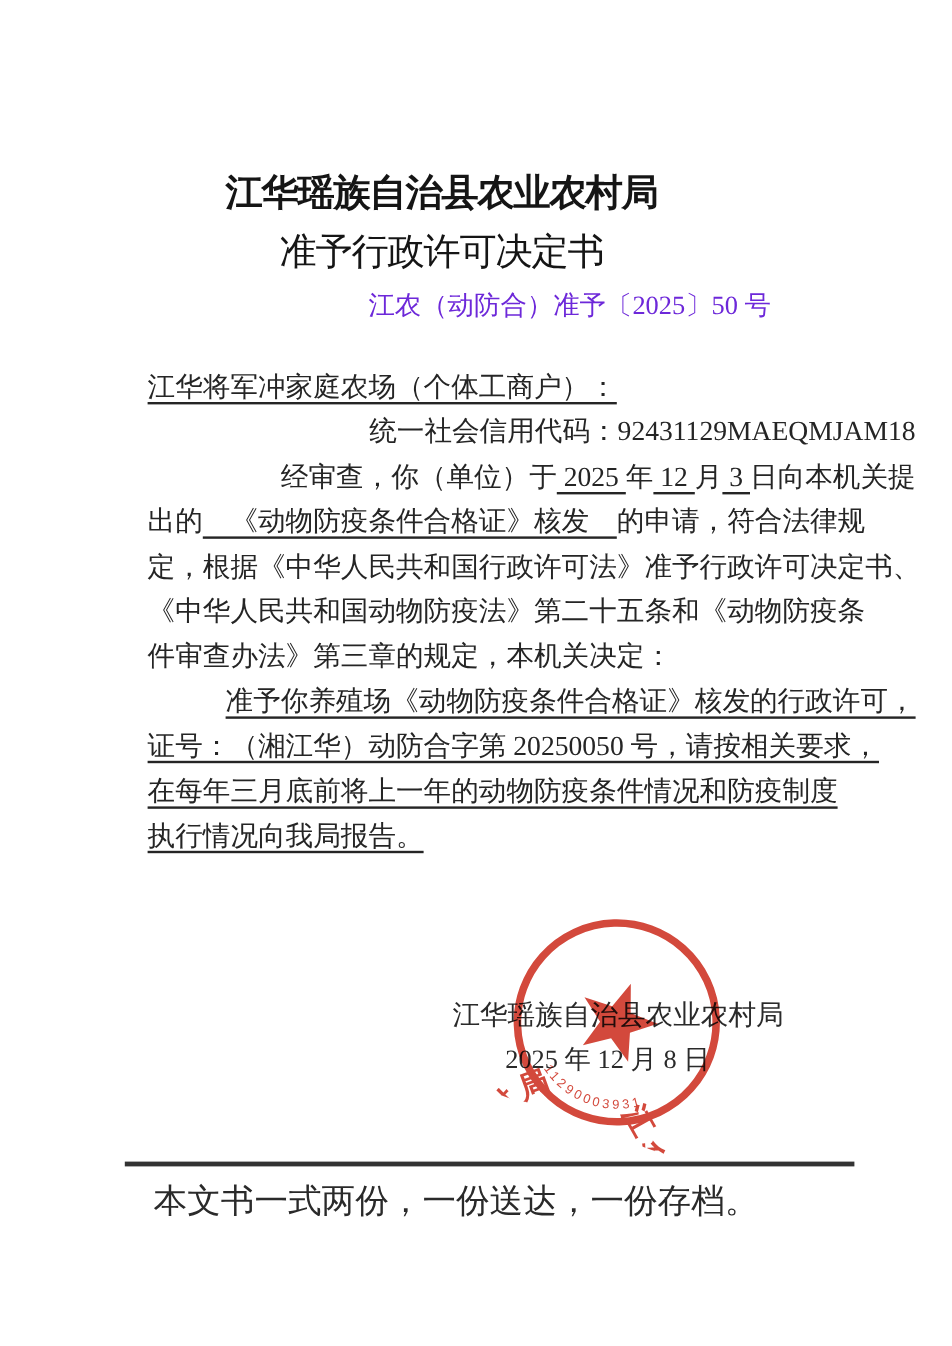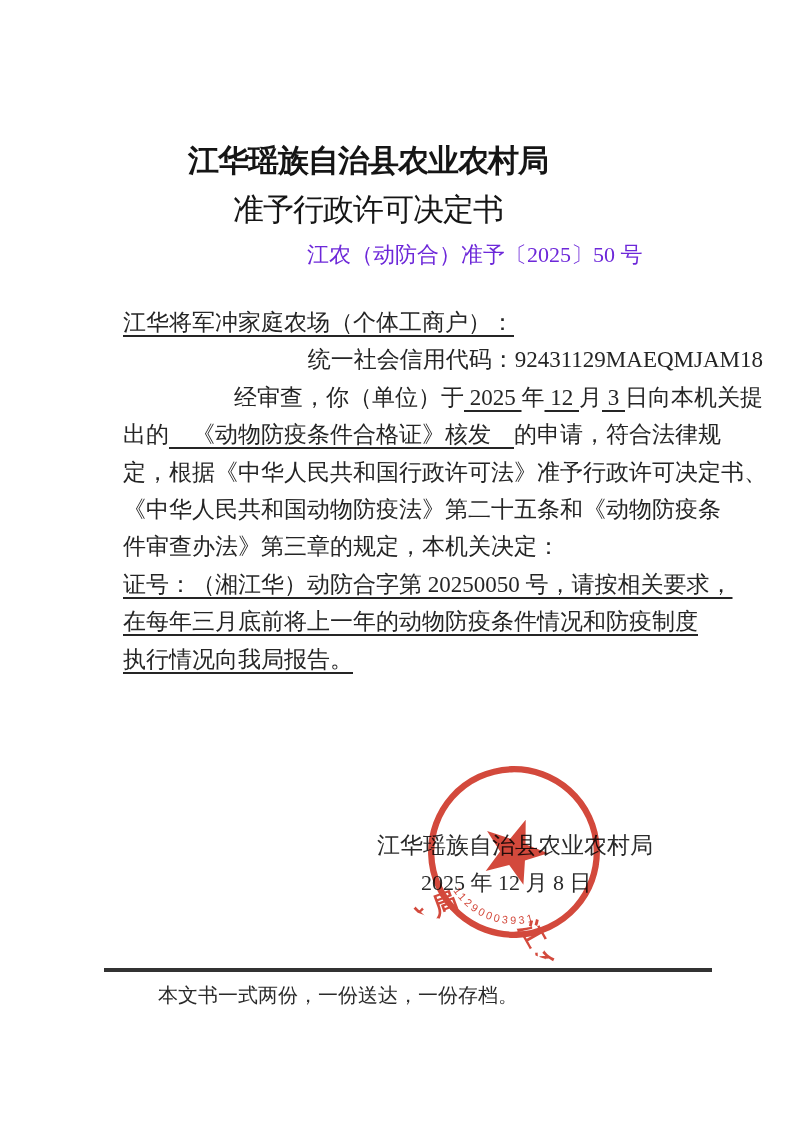--- a/index.html
+++ b/index.html
@@ -79,44 +79,44 @@
     left: 104px;
     top: 968px;
     width: 608px;
     height: 4px;
     background: #333333;
   }
   .footer-note {
     position: absolute;
     left: 128px;
     top: 982px;
-    font-size: 20px;
+    font-size: 28px;
     color: #2a2a2a;
     white-space: pre;
-    margin-left: 30px;
   }
 </style>
 </head>
 <body>
 
 <div class="page">
 
   <div class="title-block title1">江华瑶族自治县农业农村局</div>
   <div class="title-block title2">准予行政许可决定书</div>
 
   <div class="doc-number">江农（动防合）准予〔2025〕50 号</div>
 
   <div class="body-text">
       <div class="body-line"><span class="u">江华将军冲家庭农场（个体工商户）：</span></div>
       <div class="body-line indent"><span>统一社会信用代码：92431129MAEQMJAM18</span></div>
       <div class="body-line indent"><span>经审查，你（单位）于</span><span class="u"> 2025 </span><span>年</span><span class="u"> 12 </span><span>月</span><span class="u"> 3 </span><span>日向本机关提</span></div>
       <div class="body-line"><span>出的</span><span class="u">　《动物防疫条件合格证》核发　</span><span>的申请，符合法律规</span></div>
       <div class="body-line"><span>定，根据《中华人民共和国行政许可法》准予行政许可决定书、</span></div>
       <div class="body-line"><span>《中华人民共和国动物防疫法》第二十五条和《动物防疫条</span></div>
       <div class="body-line"><span>件审查办法》第三章的规定，本机关决定：</span></div>
+      <div class="body-line indent"><span class="u">准予你养殖场《动物防疫条件合格证》核发的行政许可，</span></div>
       <div class="body-line"><span class="u">证号：（湘江华）动防合字第 20250050 号，请按相关要求，</span></div>
       <div class="body-line"><span class="u">在每年三月底前将上一年的动物防疫条件情况和防疫制度</span></div>
       <div class="body-line"><span class="u">执行情况向我局报告。</span></div>
     </div>
 
   <div class="signature-org">江华瑶族自治县农业农村局</div>
   <div class="signature-date">2025 年 12 月 8 日</div>
 
   <div class="seal">
     <svg viewBox="0 0 200 200">

